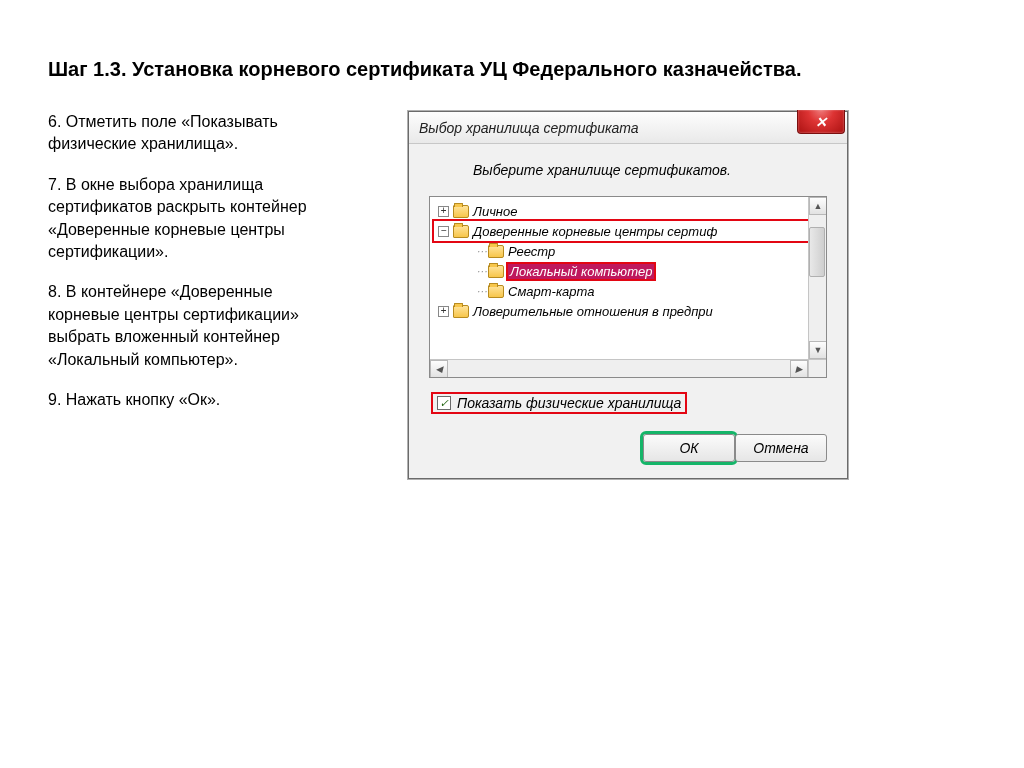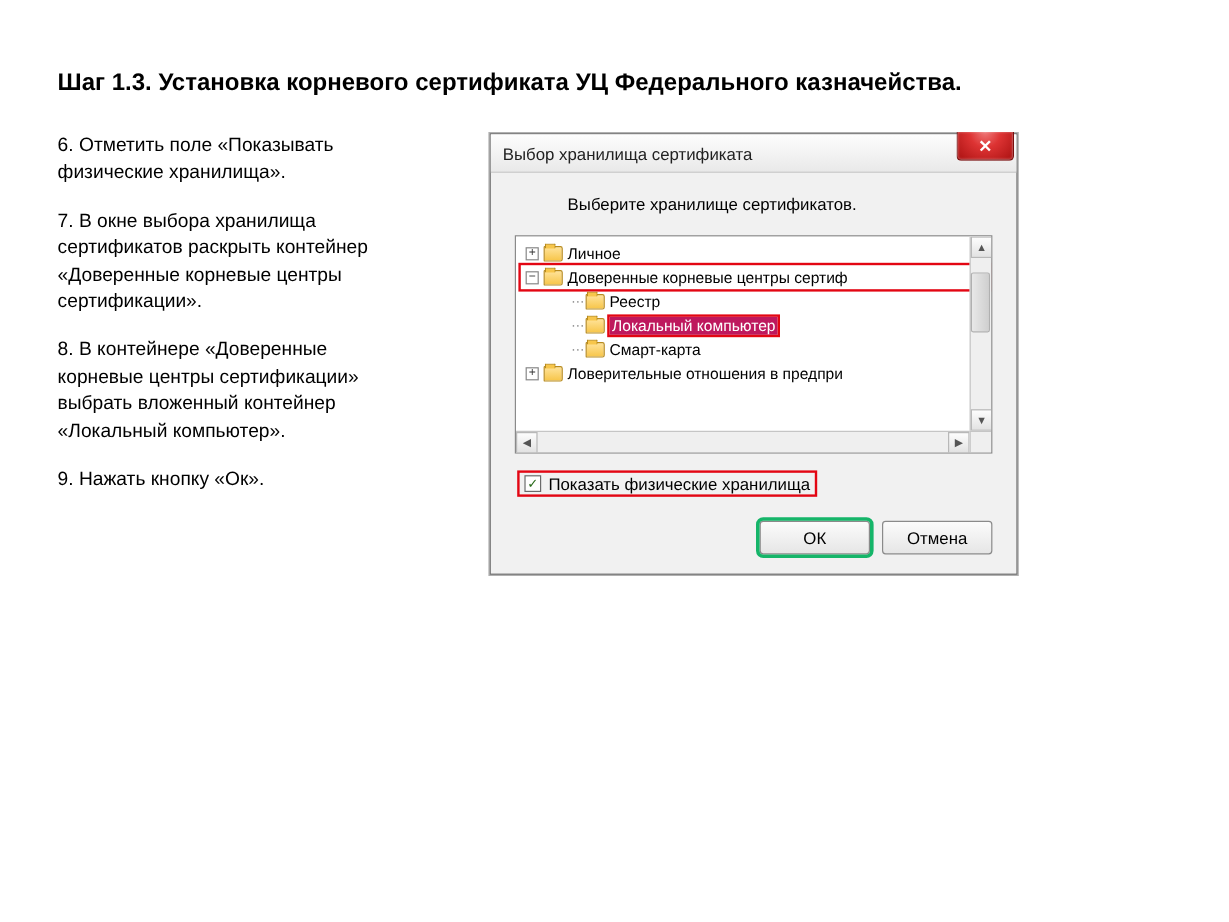--- a/index.html
+++ b/index.html
@@ -30,20 +30,21 @@
     width: 310px;
     font-size: 16px;
     line-height: 1.4;
     padding-right: 20px;
   }
   .steps p {
     margin: 0 0 18px 0;
   }
   .figure-wrap {
     flex: 1;
+    font-style: italic;
   }
   .caption {
     text-align: center;
     font-size: 15.5px;
     margin-top: 24px;
     line-height: 1.4;
   }
   
   .dialog-shell {
     margin-left: 50px;
@@ -217,21 +218,21 @@
     margin-right: 6px;
     display: inline-flex;
     align-items: center;
     justify-content: center;
     font-size: 11px;
     color: #2a6b1a;
   }
   .btn-row {
     display: flex;
     justify-content: flex-end;
-    gap: 10px;
+    gap: 0;
     margin-top: 20px;
   }
   .win-btn {
     min-width: 92px;
     height: 28px;
     background: linear-gradient(to bottom, #fbfbfb, #e6e6e6);
     border: 1px solid #8a8a8a;
     border-radius: 3px;
     font-size: 14px;
     display: flex;

